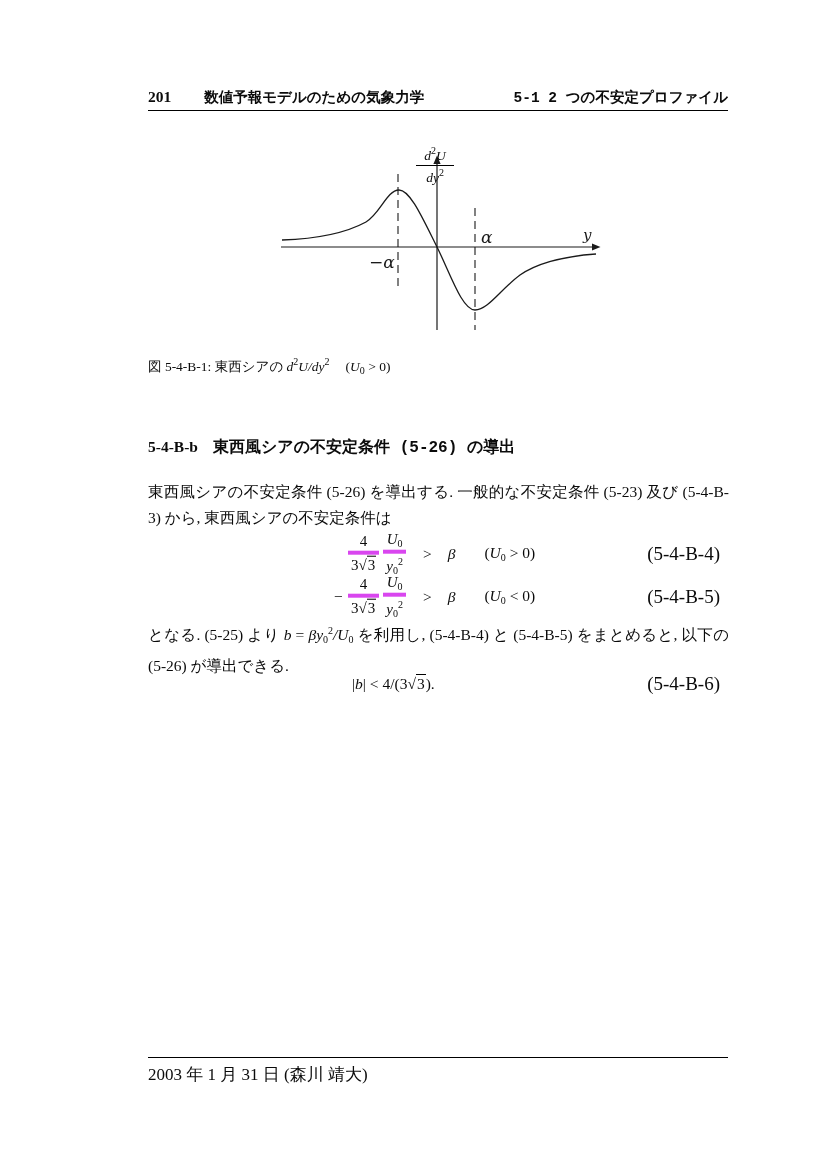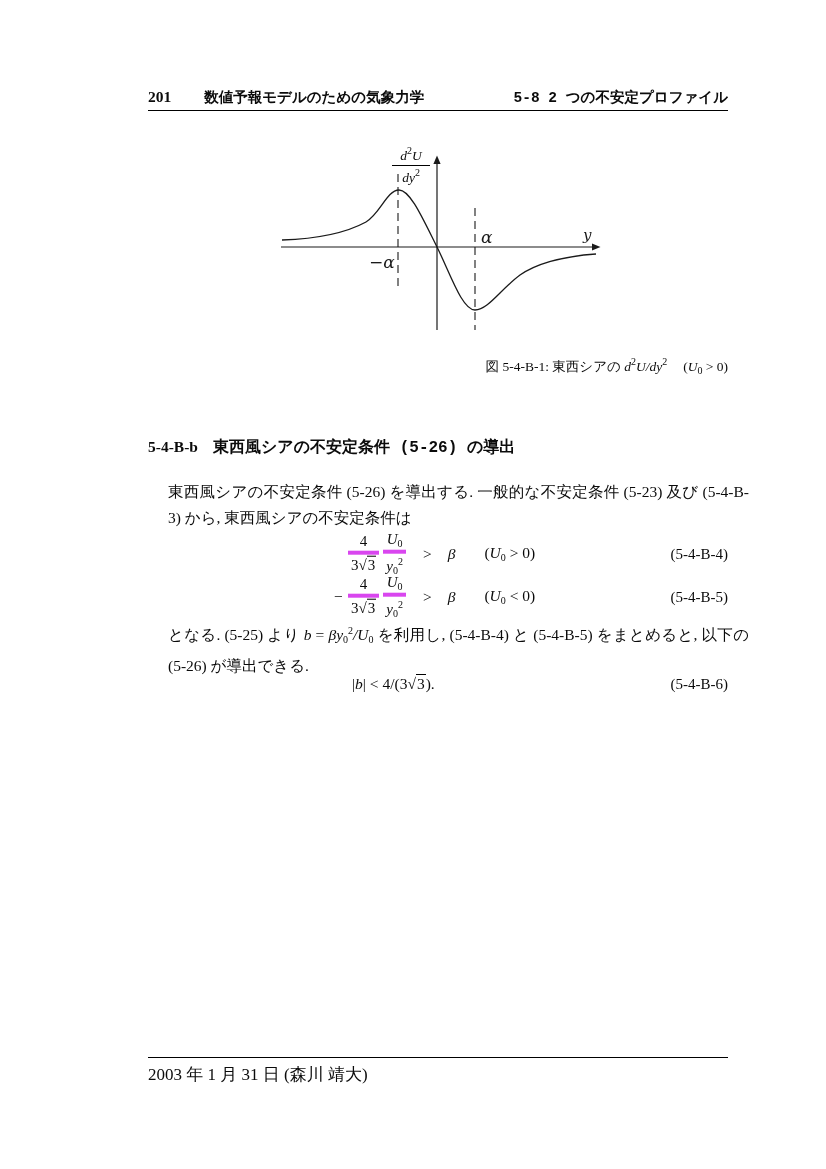--- a/index.html
+++ b/index.html
@@ -16,37 +16,37 @@
   .jp-sans { font-family:Liberation Mono, monospace; font-weight:bold; }
   .htitle { font-size:14.5px; }
   .hright { margin-left:auto; font-size:14.5px; }
   .hrule { left:148px; top:110px; width:580px; border-top:1.3px solid #000; height:0; }
 
   
   .fig { left:280px; top:144px; width:322px; height:200px; }
   .fig svg { position:absolute; left:0; top:0; }
   .fig svg text { font-family:"DejaVu Serif","Liberation Serif",serif; font-style:italic; fill:#1a1a1a; }
   .ylabel {
-    position:absolute; left:112px; top:1px; width:38px; text-align:center;
+    position:absolute; left:136px; top:1px; width:38px; text-align:center;
     font-size:13.5px; font-style:italic; line-height:1.2;
   }
   .ylabel .num { display:block; border-bottom:1px solid #000; padding-bottom:1px; }
   .ylabel .den { display:block; padding-top:1px; }
 
   
-  .caption { left:148px; top:356px; width:580px; text-align:right; font-size:13.5px; }
+  .caption { left:148px; top:356px; width:580px; text-align:left; font-size:13.5px; }
   .cap-cond { margin-left:16px; }
 
   
   .heading { left:148px; top:437px; display:flex; align-items:baseline; font-size:15.5px; }
   .secnum { font-weight:bold; margin-right:15px; }
   .sectitle { font-size:16px; }
 
   
-  .para { left:148px; width:581px; font-size:15.5px; line-height:26px; text-align:justify;margin-left:20px; }
+  .para { left:148px; width:581px; font-size:15.5px; line-height:26px; text-align:justify; }
   .p1 { top:479px; }
   .p2 { top:618px; }
 
   
   .it { font-style:italic; }
   .rm { font-style:normal; }
   .sb { font-size:10px; font-style:normal; vertical-align:-3px; letter-spacing:0; }
   .sp { font-size:10px; font-style:normal; vertical-align:6px; letter-spacing:0; }
   .radicand { border-top:1px solid #000; padding:0 1px; font-style:normal; }
 
@@ -54,36 +54,36 @@
   .eq-row { position:absolute; left:148px; width:580px; font-size:15.5px; }
   .eq-math { position:absolute; left:186px; top:50%; transform:translateY(-50%);
              display:flex; align-items:center; white-space:nowrap; }
   .eq-sign { display:inline-block; width:12px; font-style:normal; }
   .frac { display:inline-flex; flex-direction:column; align-items:center;
           font-size:15px; line-height:1.18; margin:0 2px; vertical-align:middle; }
   .frac .num { padding:0 3px 1px; }
   .frac .den { border-top:4px solid #d946ef; padding:2px 3px 0; }
   .eq-rel { margin:0 16px 0 15px; font-style:normal; }
   .eq-rhs { font-style:italic; margin-right:29px; }
-  .eq-tag { position:absolute; right:0; top:50%; transform:translateY(-50%); font-size:15px; }
+  .eq-tag { position:absolute; right:8px; top:50%; transform:translateY(-50%); font-size:19px; }
   .eq-math3 { position:absolute; left:204px; top:50%; transform:translateY(-50%); white-space:nowrap;text-align:right; }
 
   
   .frule { left:148px; top:1057px; width:580px; border-top:1px solid #000; height:0; }
   .footer { left:148px; top:1063px; width:580px; font-size:17px; }
 </style>
 </head>
 <body>
 
 <div class="page">
 
   <div class="abs header">
     <span class="pageno">201</span>
     <span class="jp-sans htitle">数値予報モデルのための気象力学</span>
-    <span class="jp-sans hright">5-8 2 つの不安定プロファイル</span>
+    <span class="jp-sans hright">5-1 2 つの不安定プロファイル</span>
   </div>
   <div class="abs hrule"></div>
 
   <div class="abs fig">
     <svg width="322" height="200" viewBox="0 0 322 200">
 
       <line x1="1" y1="103" x2="313" y2="103" stroke="#1a1a1a" stroke-width="1.2"></line>
       <polygon points="312,99.4 320.5,103 312,106.6" fill="#1a1a1a"></polygon>
 
       <line x1="157" y1="19" x2="157" y2="186" stroke="#1a1a1a" stroke-width="1.2"></line>

